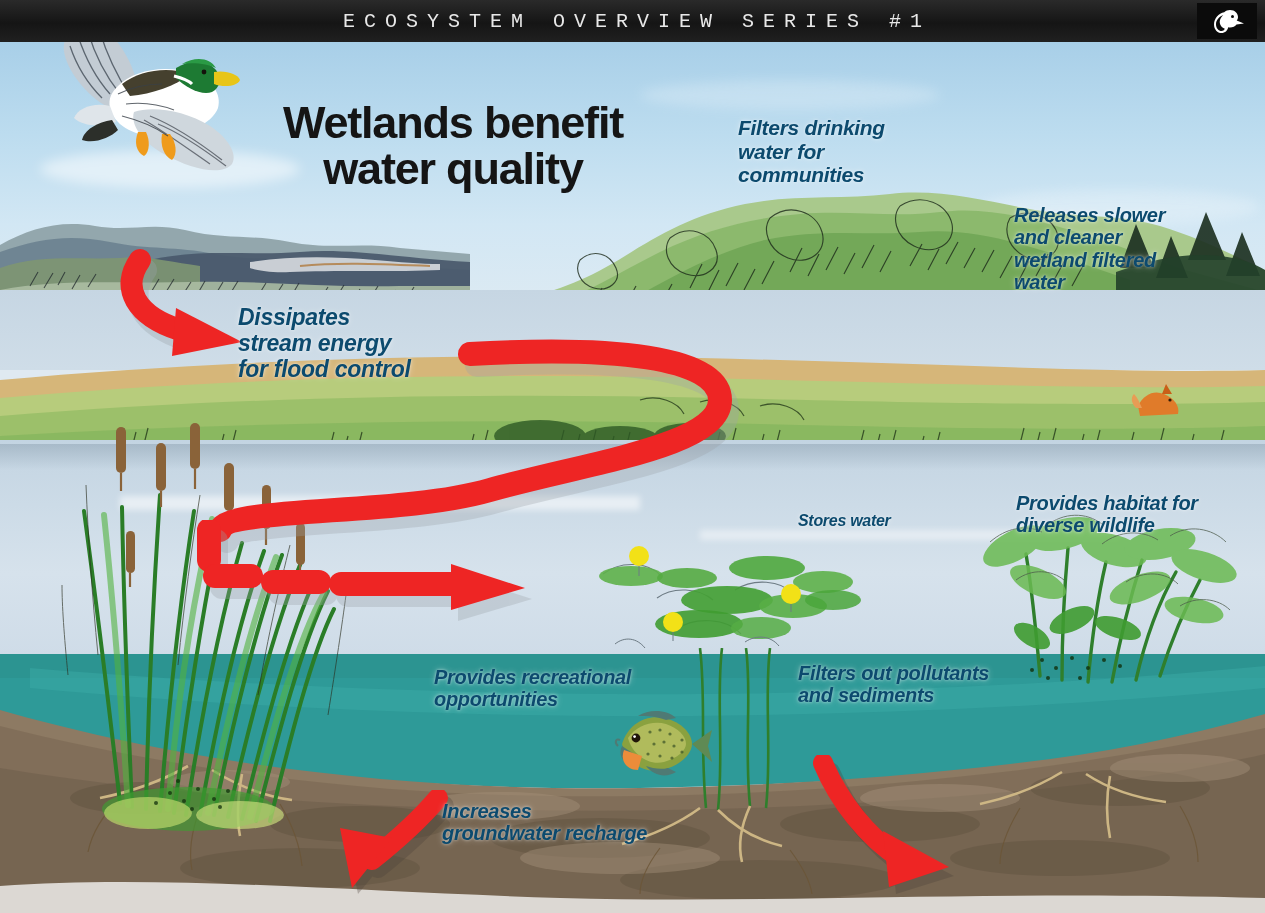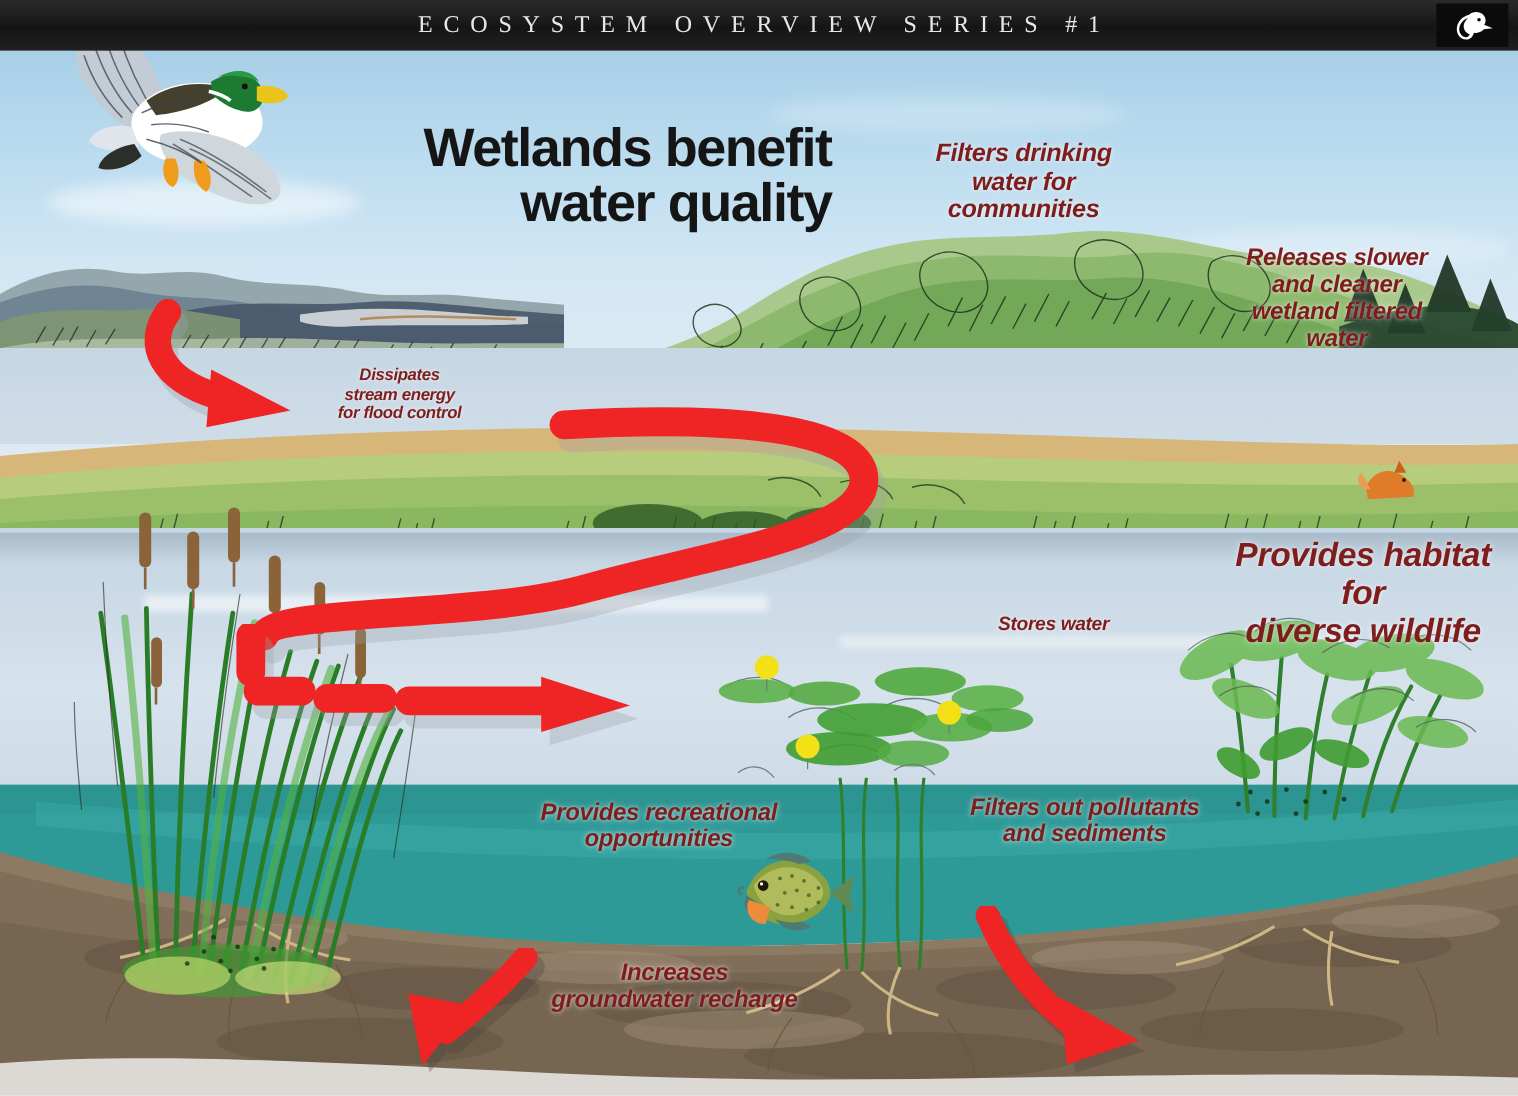--- a/index.html
+++ b/index.html
@@ -17,21 +17,21 @@
     position:absolute;left:0;top:0;width:1265px;height:42px;
     background:#1c1c1c;
     background-image:linear-gradient(180deg,#2a2a2a 0%,#151515 55%,#202020 100%);
     z-index:60;
   }
   #header-title{
     position:absolute;left:0;top:0;width:1265px;height:42px;
     display:flex;align-items:center;justify-content:center;
     color:#e8e8e8;
     font-size:20px;letter-spacing:9px;font-weight:400;
-    font-family:Liberation Serif, serif;
+    font-family:Liberation Mono, monospace;
     text-indent:9px;
     white-space:nowrap;
   }
   #header-logo{
     position:absolute;right:8px;top:3px;width:60px;height:36px;
     background:#0b0b0b;
     display:flex;align-items:center;justify-content:center;
   }
 
   
@@ -51,38 +51,38 @@
   
   #underwater{
     position:absolute;left:0;top:648px;width:1265px;height:265px;z-index:20;
   }
 
   
   .label{
     position:absolute;z-index:50;
     font-family:"Liberation Sans",sans-serif;
     font-weight:bold;font-style:italic;
-    color:#7f1d1d;
+    color:#0c4a6e;
     line-height:1.12;
-    text-align:center;
+    text-align:left;
     white-space:pre-line;
     letter-spacing:-0.3px;
     text-shadow:0 0 3px rgba(255,255,255,.55),0 0 7px rgba(255,255,255,.4);
   }
 
   #main-title{
     position:absolute;z-index:55;
     left:213px;top:100px;width:480px;
     font-family:"Liberation Sans",sans-serif;
     font-weight:bold;
     font-size:45px;line-height:1.03;
     color:#151515;
     letter-spacing:-1.2px;
     white-space:pre-line;
-    text-align:right;
+    text-align:center;
   }
 
   
   .arrow-svg{position:absolute;z-index:45;pointer-events:none;}
 
   .duck{position:absolute;z-index:56;}
 </style>
 </head>
 <body>
 
@@ -490,34 +490,34 @@
         <path d="M21,4 C26,4 29,7.5 29,11 C29,12.4 28.5,13.6 27.7,14.6 L35,17.6 L27.5,18.4 C26.2,20.2 23.8,21.4 21,21.4 C20.4,21.4 19.8,21.3 19.2,21.2 C18.6,24.6 16,27 12.6,27 C8.4,27 5,23.3 5,18.4 C5,12.4 9.6,7.4 15.2,6.2 C16.8,4.8 18.8,4 21,4 Z" fill="#ffffff"></path>
         <circle cx="23.5" cy="10.5" r="1.5" fill="#0b0b0b"></circle>
         <path d="M12.6,25 C9.6,25 7,21.9 7,18.4 C7,14.2 10.2,10.4 14.2,9 C11.6,11.6 10.4,14.4 10.8,17 C11.2,19.6 13,21.8 15.8,22.8 C15.1,24.2 14,25 12.6,25 Z" fill="#0b0b0b"></path>
       </svg>
     </div>
   </div>
 
   <div id="main-title">Wetlands benefit
 water quality</div>
 
-  <div class="label" style="left:238px;top:305px;width:190px;font-size:14px;">Dissipates
+  <div class="label" style="left:238px;top:305px;width:190px;font-size:23px;">Dissipates
 stream energy
 for flood control</div>
 
   <div class="label" style="left:738px;top:116px;width:230px;font-size:21px;">Filters drinking
 water for
 communities</div>
 
   <div class="label" style="left:1014px;top:160px;width:200px;font-size:20px;margin-top:44px;">Releases slower
 and cleaner
 wetland filtered
 water</div>
 
-  <div class="label" style="left:1016px;top:447px;width:240px;font-size:28px;">Provides habitat for
+  <div class="label" style="left:1016px;top:492px;width:240px;font-size:20px;">Provides habitat for
 diverse wildlife</div>
 
   <div class="label" style="left:798px;top:512px;width:160px;font-size:16px;">Stores water</div>
 
   <div class="label" style="left:434px;top:666px;width:230px;font-size:20px;">Provides recreational
 opportunities</div>
 
   <div class="label" style="left:442px;top:800px;width:240px;font-size:20px;">Increases
 groundwater recharge</div>
 

